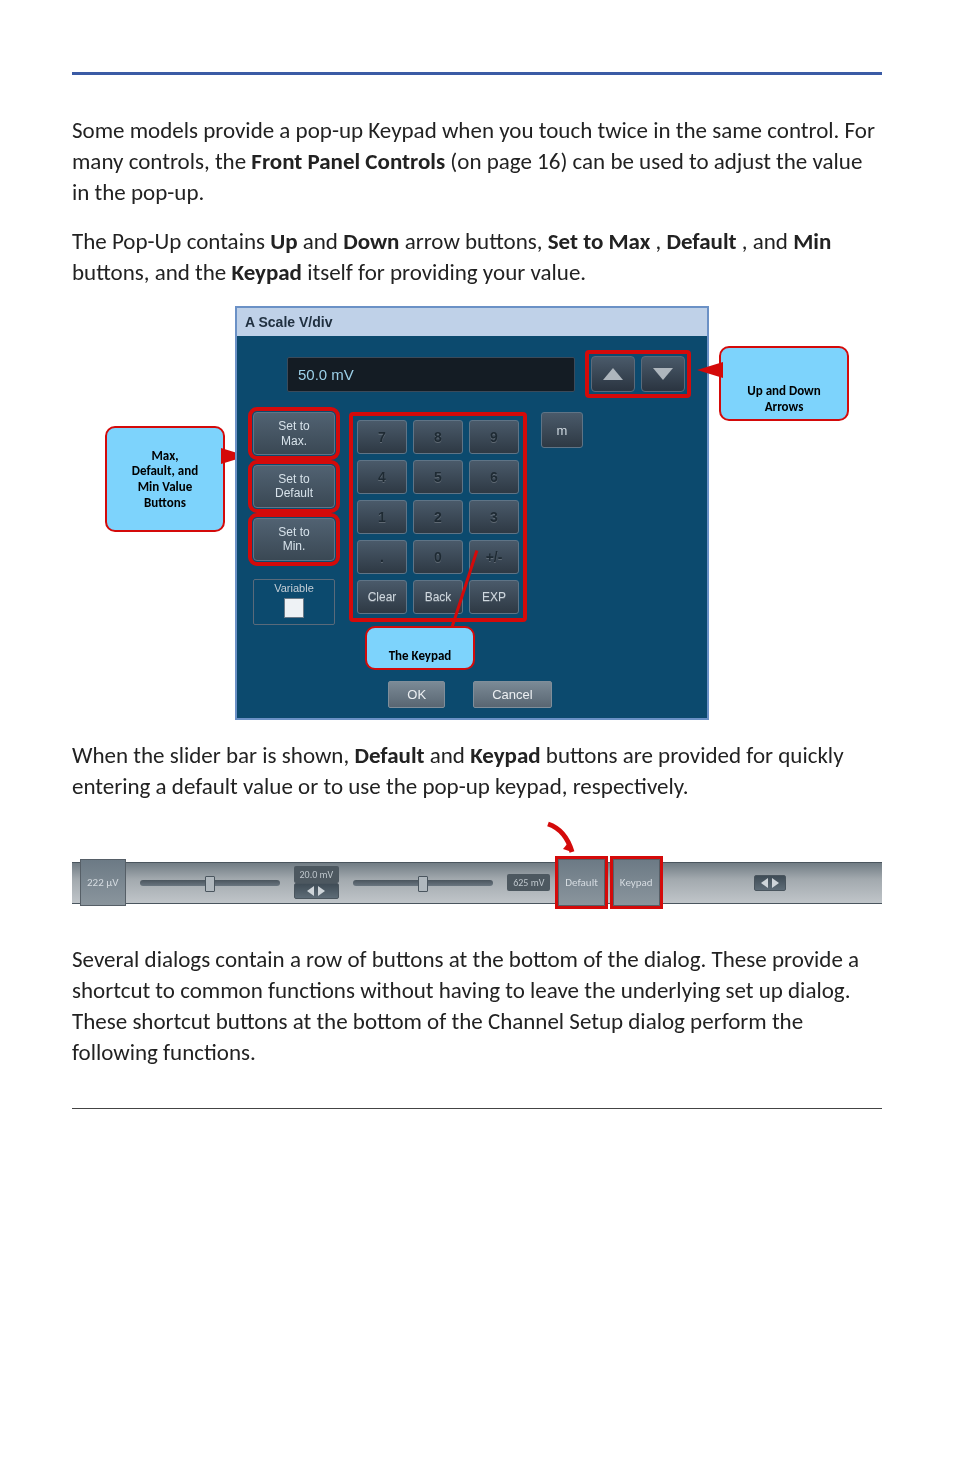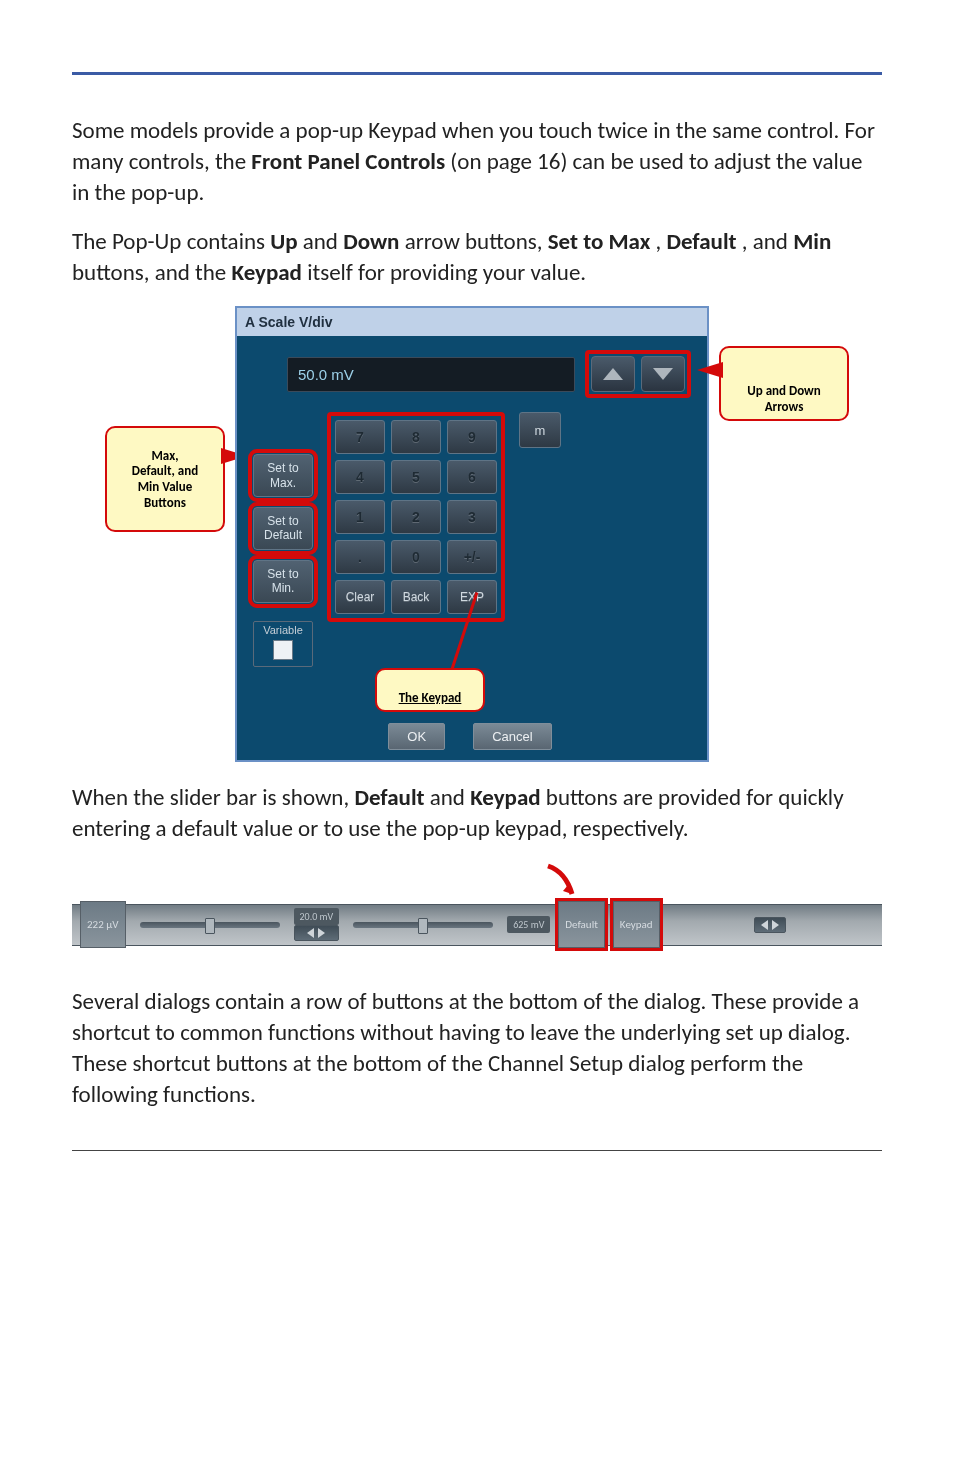--- a/index.html
+++ b/index.html
@@ -97,22 +97,21 @@
 
   .kpgrid {
     display: flex;
     gap: 14px;
     align-items: flex-start;
   }
   .leftcol {
     display: flex;
     flex-direction: column;
     gap: 10px;
-    width: 60px;
-    margin-top: 42px;
+    width: 82px;
   }
   .setbtn {
     background: linear-gradient(#516272, #3a4854);
     color: #d7e2ea;
     font-size: 12px;
     text-align: center;
     padding: 6px 2px;
     border-radius: 3px;
     border: 1px solid #5f7486;
     line-height: 1.2;
@@ -191,21 +190,21 @@
   .graybtn {
     background: linear-gradient(#7b8a96, #596672);
     border: 1px solid #808e9a;
     border-radius: 2px;
     color: #eceff2;
     font-size: 13px;
     padding: 5px 18px;
   }
 
   .callout {
-    background: #fef9c3;
+    background: #7dd3fc;
     border: 2px solid #d40a0a;
     border-radius: 10px;
     padding: 4px 8px;
     color: #000;
     font-size: 13px;
     font-weight: 700;
     text-align: center;
     line-height: 1.2;
     position: relative;
     white-space: pre-line;
@@ -215,25 +214,24 @@
     align-self: flex-start;
     margin-top: 120px;
   }
   .callout-right {
     width: 110px;
     align-self: flex-start;
     margin-top: 40px;
   }
   .callout-keypad {
     position: absolute;
-    left: 140px;
+    left: 130px;
     bottom: 50px;
     width: 90px;
     z-index: 2;
-    text-decoration: underline;
   }
   .dialog-wrap { position: relative; }
 
   
   .wedge {
     width: 0; height: 0; position: absolute;
   }
   .wedge-right-to-arrows {
     left: -24px; top: 14px;
     border-top: 8px solid transparent;

